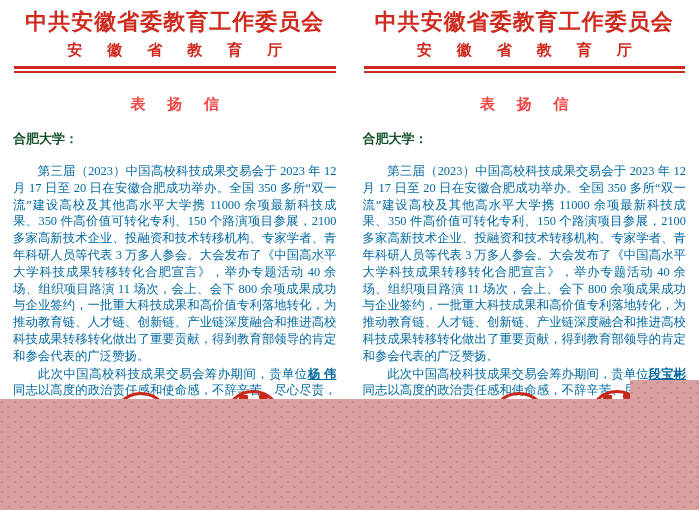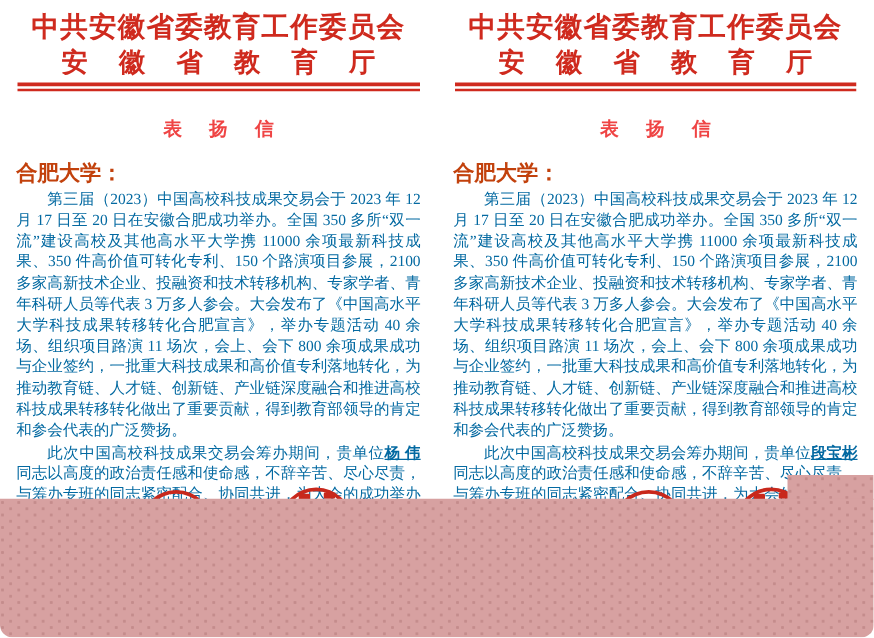--- a/index.html
+++ b/index.html
@@ -2,53 +2,52 @@
 <html><head>
 <meta charset="utf-8">
 <style>
   html, body { margin: 0; padding: 0; background: #fff; }
   .page {
     position: relative;
     width: 699px; height: 510px;
     background: #ffffff;
     overflow: hidden;
     font-family: "Liberation Serif", "DejaVu Serif", serif;
-    border-radius: 10px;
   }
   .letters { display: flex; width: 100%; height: 100%; }
   .letter {
     width: 349.5px; box-sizing: border-box;
     padding: 6px 13px 0 13px;
     flex: 0 0 auto;
   }
   .org1 {
     color: #cf2a1e; font-weight: 700;
     font-size: 22px; line-height: 28px;
     text-align: center; letter-spacing: 1px;
     margin-top: 2px; white-space: nowrap;
   }
   .org2 {
     color: #cf2a1e; font-weight: 700;
-    font-size: 21px; line-height: 26px;
+    font-size: 15px; line-height: 26px;
     text-align: center; letter-spacing: 25px; text-indent: 25px;
     white-space: nowrap; margin-top: 1px;
   }
   .rule {
     height: 2px; margin: 3px 1px 0 1px;
     border-top: 3px solid #cf2a1e;
     border-bottom: 2px solid #cf2a1e;
   }
   .title {
     margin: 22px 0 0 0; text-align: center;
     color: #ef4444; font-size: 15px; font-weight: 700;
     letter-spacing: 9px; text-indent: 9px; line-height: 18px;
   }
   .salutation {
-    margin: 17px 0 4px 0; color: #c2410c;
-    font-size: 17px; font-weight: 700; line-height: 17px;
+    margin: 17px 0 16px 0; color: #14532d;
+    font-size: 13px; font-weight: 700; line-height: 17px;
   }
   p.body {
     margin: 1px 0 0 0; color: #0369a1;
     font-size: 12.4px; line-height: 16.8px;
     text-align: justify; text-indent: 2em;
   }
   .pname { font-weight: 700; text-decoration: underline; white-space: nowrap; }
   
   .seal {
     position: absolute; width: 58px; height: 58px;

